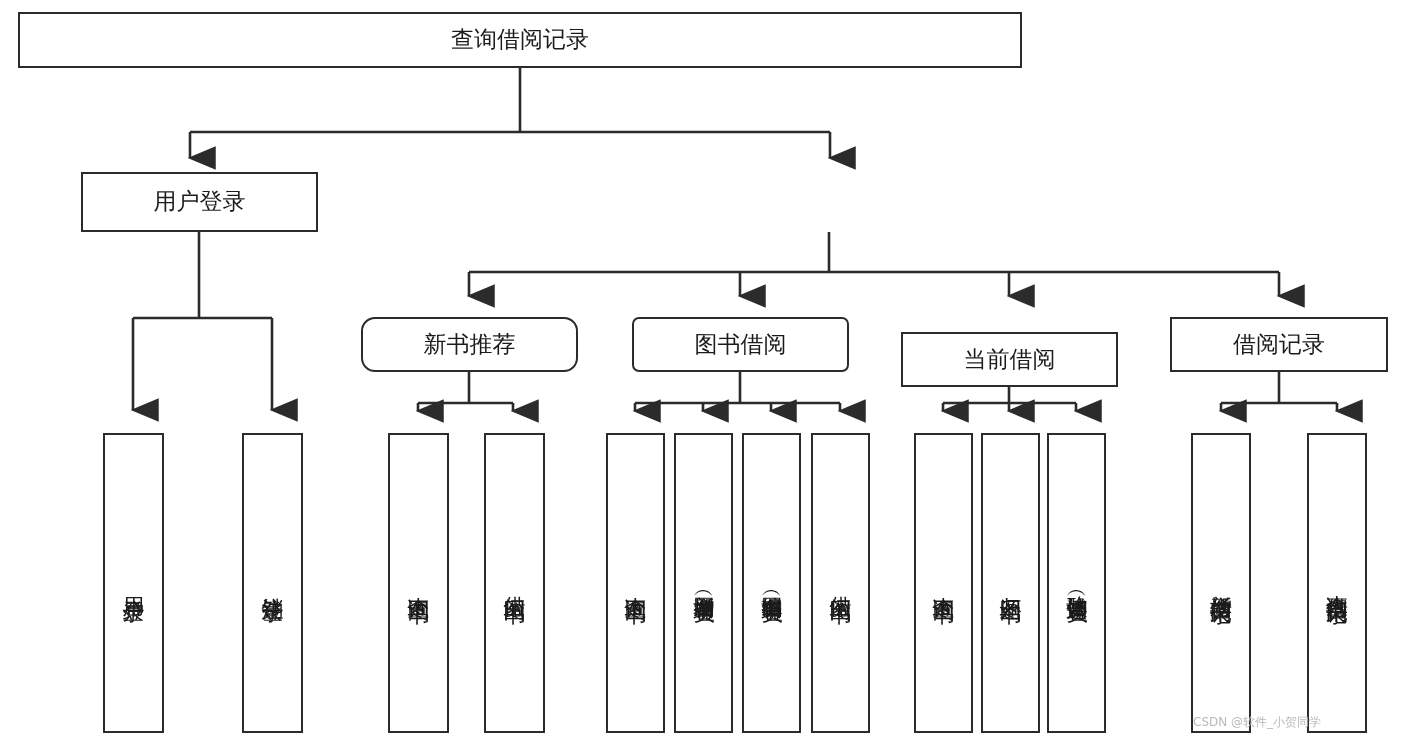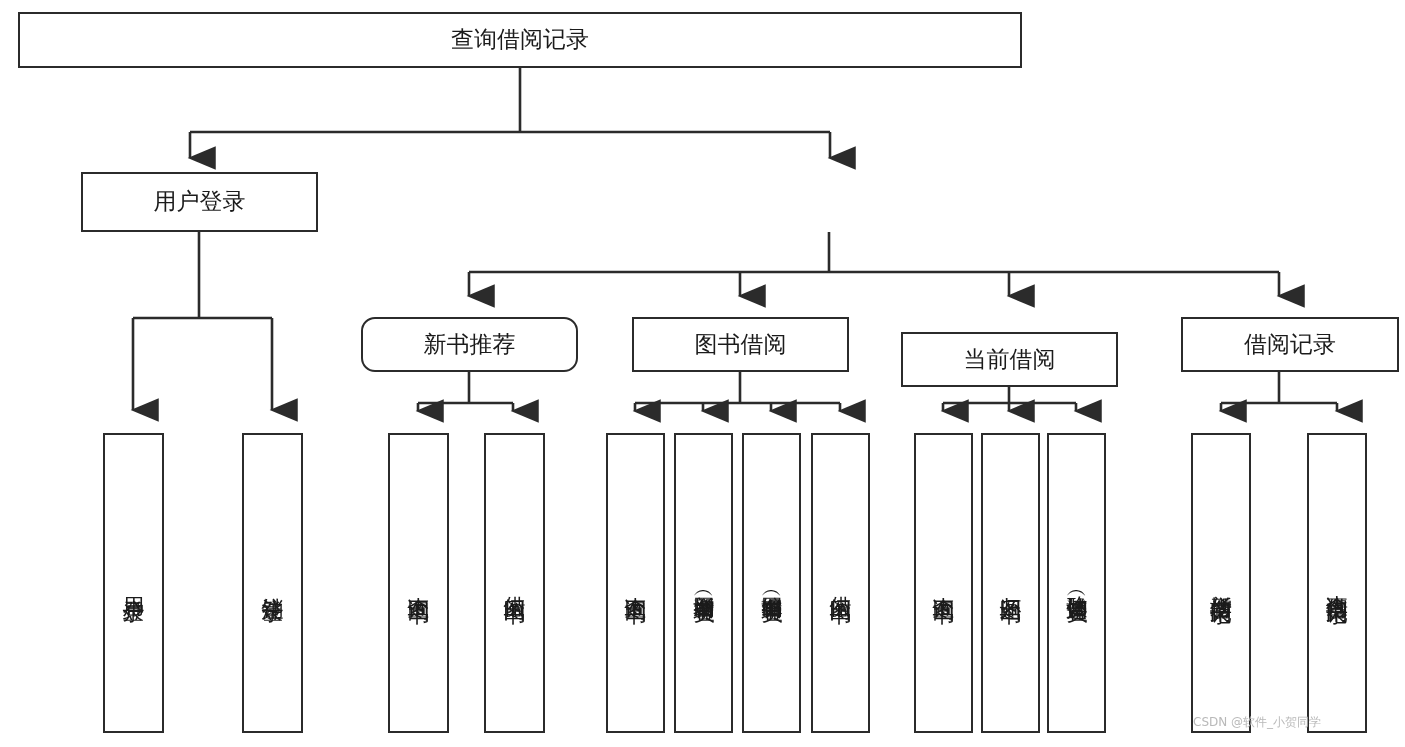--- a/index.html
+++ b/index.html
@@ -136,27 +136,27 @@
     <span class="node-label">查询借阅记录</span>
   </div>
 
   <div class="node horiz" style="left:81px; top:172px; width:237px; height:60px;">
     <span class="node-label">用户登录</span>
   </div>
 
   <div class="node horiz" style="left:361px; top:317px; width:217px; height:55px;border-radius:14px;">
     <span class="node-label">新书推荐</span>
   </div>
-  <div class="node horiz" style="left:632px; top:317px; width:217px; height:55px;">
+  <div class="node horiz" style="left:632px; top:317px; width:217px; height:55px;border-radius:7px;">
     <span class="node-label">图书借阅</span>
   </div>
   <div class="node horiz" style="left:901px; top:332px; width:217px; height:55px;">
     <span class="node-label">当前借阅</span>
   </div>
-  <div class="node horiz" style="left:1170px; top:317px; width:218px; height:55px;margin-left:11px;">
+  <div class="node horiz" style="left:1170px; top:317px; width:218px; height:55px;">
     <span class="node-label">借阅记录</span>
   </div>
 
   <div class="node vert" style="left:103px; top:433px; width:61px; height:300px;">
     <span class="node-label">用户登录</span>
   </div>
   <div class="node vert" style="left:242px; top:433px; width:61px; height:300px;">
     <span class="node-label">注销登录</span>
   </div>
 

